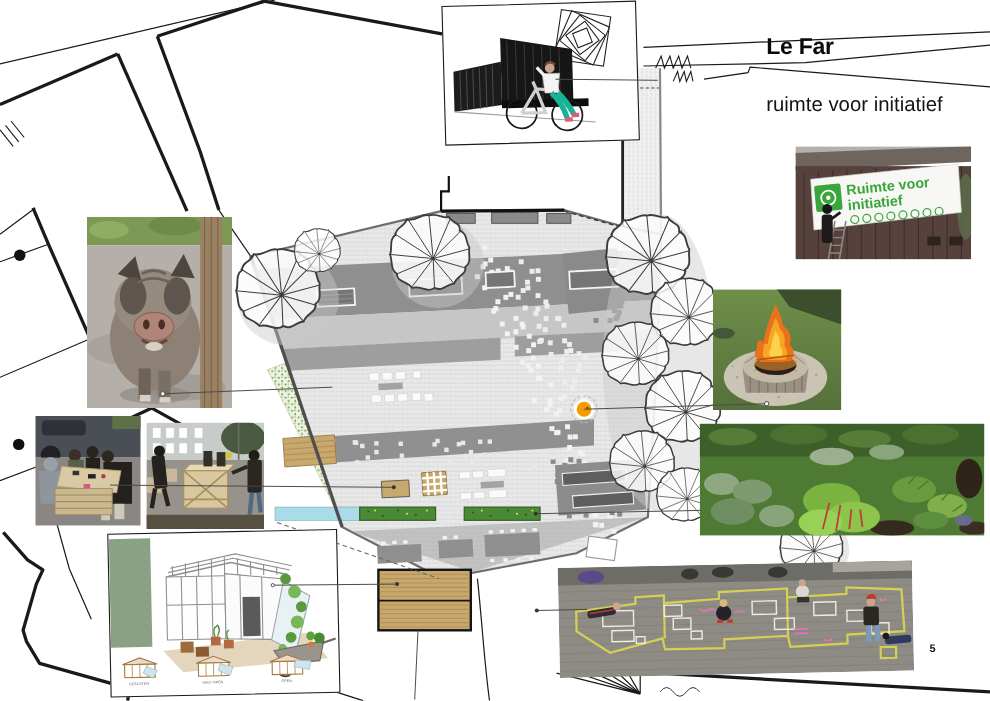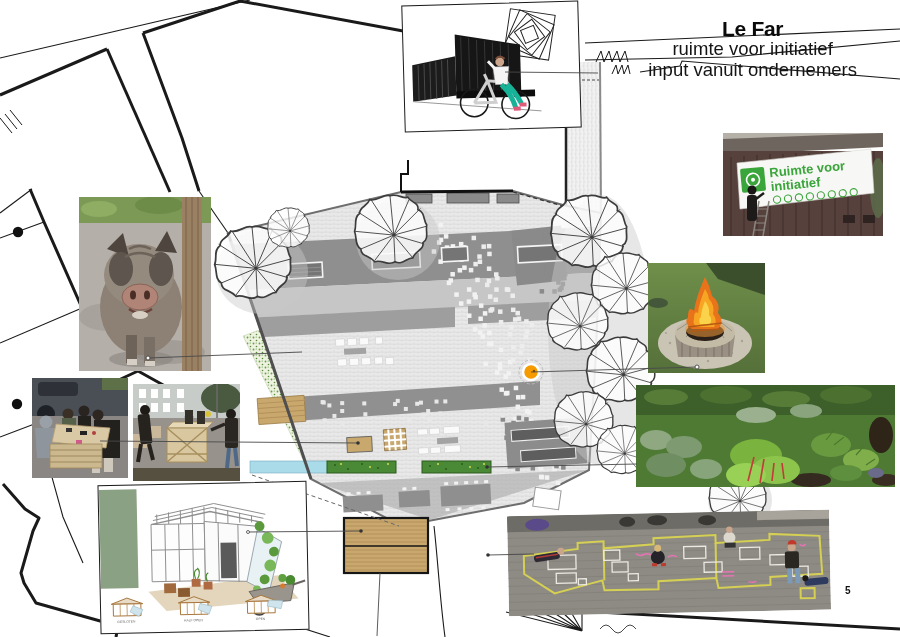--- a/index.html
+++ b/index.html
@@ -3,23 +3,23 @@
 <meta charset="utf-8">
 <style>
   html,body{margin:0;padding:0;}
   body{width:900px;height:637px;position:relative;background:#fff;overflow:hidden;
        font-family:"Liberation Sans","DejaVu Sans",sans-serif;}
   #base-svg{position:absolute;left:0;top:0;z-index:1;}
   .photo{position:absolute;overflow:hidden;z-index:5;}
   .photo svg{display:block;width:100%;height:100%;}
   .framed{background:#fff;border:1.4px solid #1a1a1a;box-sizing:border-box;}
   #leader-svg{position:absolute;left:0;top:0;z-index:8;pointer-events:none;}
-  .titles{position:absolute;top:19px;right:43px;text-align:center;z-index:10;}
+  .titles{position:absolute;top:33px;right:43px;text-align:left;z-index:10;}
   .title-line{font-size:21px;font-weight:800;line-height:19px;color:#0a0a0a;letter-spacing:-0.3px;}
-  .subtitle-line{font-size:18.5px;font-weight:400;line-height:21px;color:#141414;}
+  .subtitle-line{font-size:18.5px;font-weight:400;line-height:21px;color:#141414;margin-top:32px;}
   .subtitle-line:first-of-type{margin-top:5px;}
   .page-num{position:absolute;left:845px;top:585px;font-size:10px;font-weight:700;color:#111;z-index:10;}
 </style>
 </head>
 <body>
 
 <svg id="base-svg" width="900" height="637" viewBox="0 0 900 637">
   <defs>
     <pattern id="brick" width="8" height="4" patternUnits="userSpaceOnUse">
       <rect width="8" height="4" fill="#e9e9e9"></rect>
@@ -844,15 +844,14 @@
   <circle cx="248" cy="532" r="1.5" fill="#fff" stroke="#444" stroke-width="0.8"></circle>
   <circle cx="361" cy="531" r="1.8" fill="#333"></circle>
   <circle cx="697" cy="367" r="2" fill="#fff" stroke="#444" stroke-width="0.9"></circle>
   <circle cx="487" cy="467" r="1.8" fill="#333"></circle>
   <circle cx="488" cy="555" r="1.8" fill="#333"></circle>
 </svg>
 
 <div class="titles">
   <div class="title-line">Le Far</div>
   <div class="subtitle-line">ruimte voor initiatief</div>
-  <div class="subtitle-line">input vanuit ondernemers</div>
 </div>
 <div class="page-num">5</div>
 
 </body></html>

